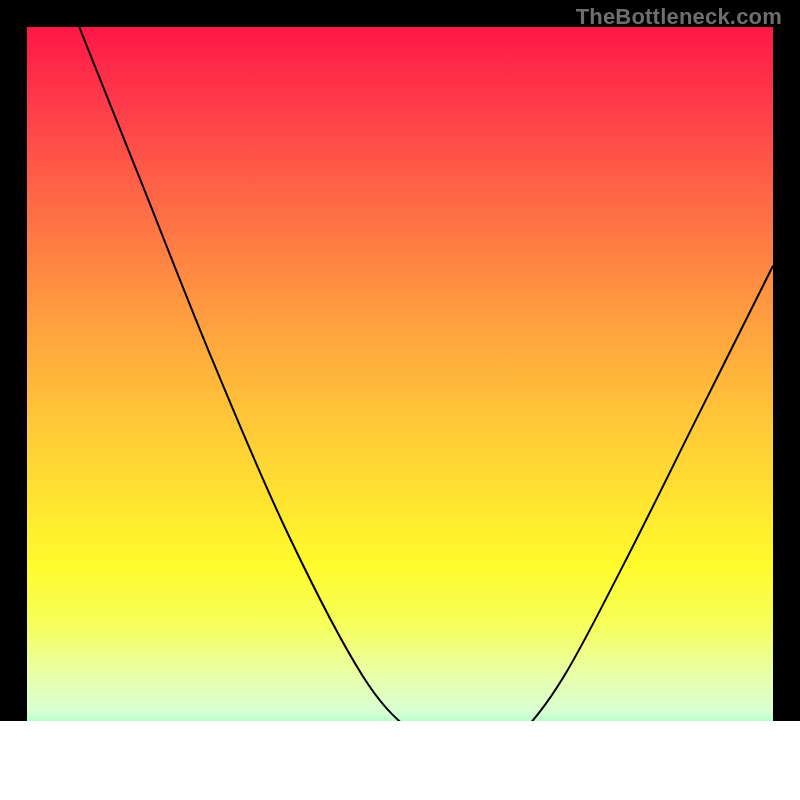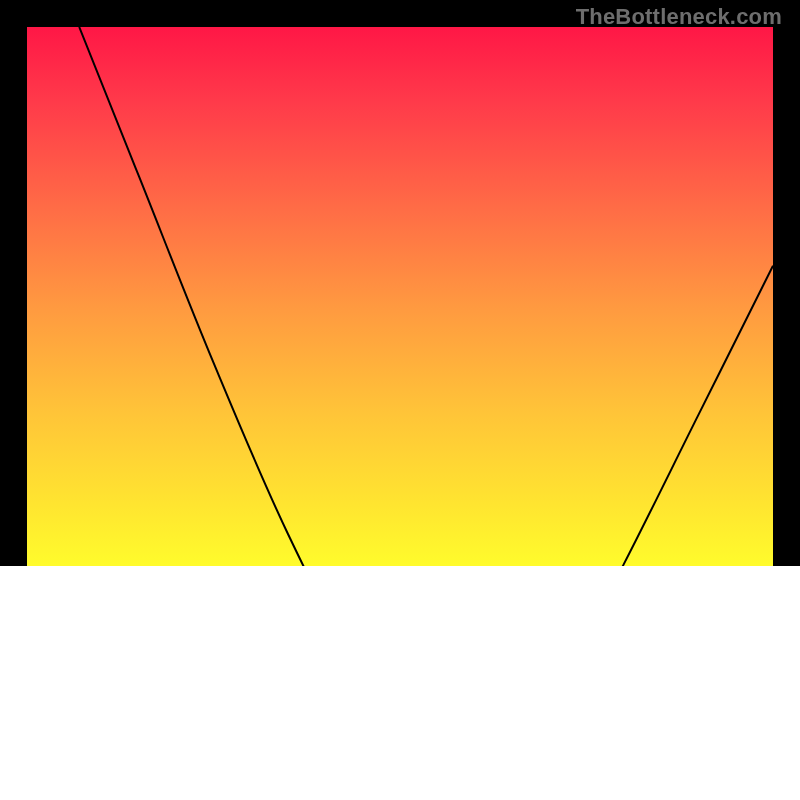--- a/index.html
+++ b/index.html
@@ -3,21 +3,21 @@
 <meta charset="utf-8">
 <style>
   body {
     margin: 0;
     padding: 0;
     background: #fff;
     font-family: Arial, Helvetica, sans-serif;
   }
   .chart-container {
     width: 800px;
-    height: 566px;
+    height: 721px;
     position: relative;
     background: #000;
   }
   .attribution {
     position: absolute;
     top: 4px;
     right: 18px;
     font-size: 22px;
     font-weight: bold;
     color: #6e6e6e;

